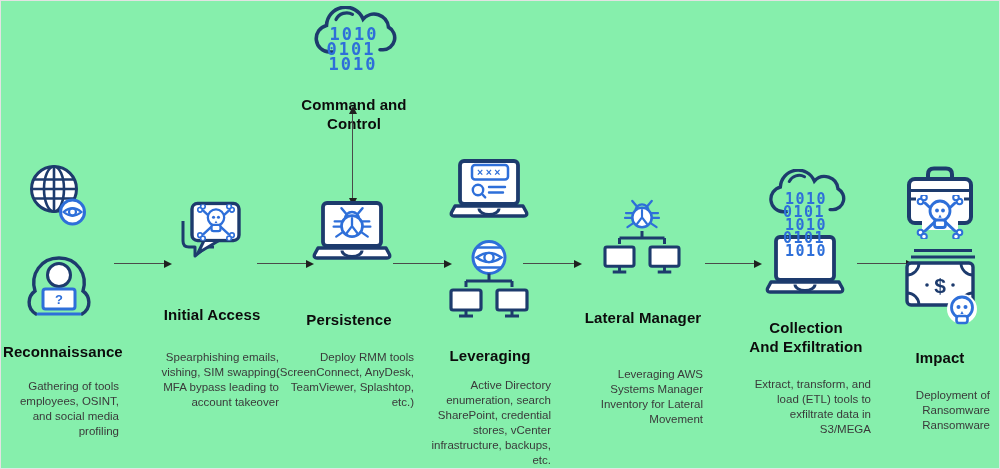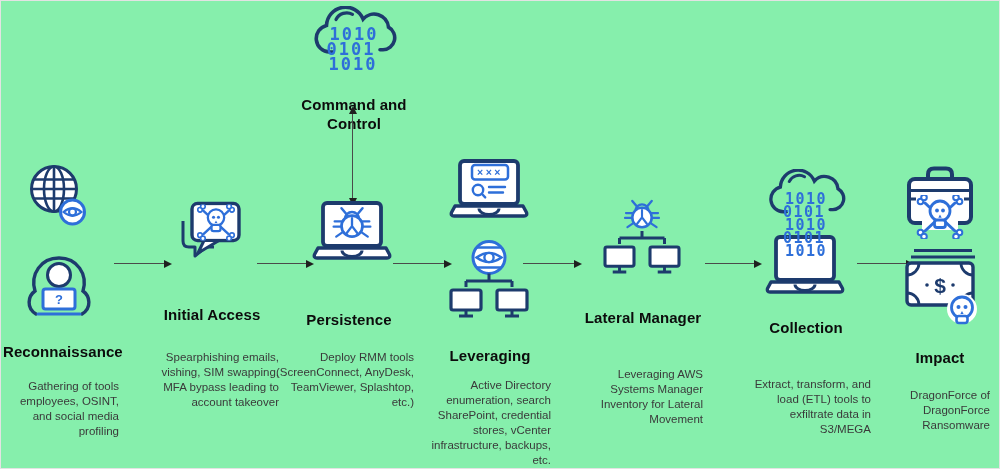--- a/index.html
+++ b/index.html
@@ -187,20 +187,21 @@
       <use href="#sym-cloud" x="2" y="0" width="82" height="52" class="navy"></use>
       <use href="#sym-laptop" x="1" y="66" width="84" height="62" class="navy"></use>
       <text class="bintext" x="44" y="35" font-size="15" letter-spacing="1.5" text-anchor="middle">1010</text>
       <text class="bintext" x="42" y="47.5" font-size="15" letter-spacing="1.5" text-anchor="middle">0101</text>
       <text class="bintext" x="44" y="60.5" font-size="15" letter-spacing="1.5" text-anchor="middle">1010</text>
       <text class="bintext" x="42" y="74" font-size="15" letter-spacing="1.5" text-anchor="middle">0101</text>
       <text class="bintext" x="44" y="87" font-size="15" letter-spacing="1.5" text-anchor="middle">1010</text>
     </svg>
     <div class="stage-title" style="left:742px;top:317px;width:126px">
       <span class="title-line">Collection</span>
+      <span class="title-line">And Exfiltration</span>
     </div>
     <div class="stage-desc" style="left:738px;top:376px;width:132px">Extract, transform, and load (ETL) tools to exfiltrate data in S3/MEGA</div>
   </div>
 
   <div class="harrow" style="left:856px;top:262px;width:49px"></div>
 
   <div>
     <svg class="abs" style="left:901px;top:161px" width="76" height="78" viewBox="0 0 76 78">
       <path d="M26,17 v-4.5 q0,-6 6,-6 h12 q6,0 6,6 V17" fill="none" stroke="#1d3b6d" stroke-width="4"></path>
       <rect x="7" y="17" width="62" height="44" rx="6" fill="#fff" stroke="#1d3b6d" stroke-width="4"></rect>
@@ -212,16 +213,16 @@
       <path d="M16,3.5 H74 M13,10 H77" stroke="#1d3b6d" stroke-width="3" fill="none"></path>
       <rect x="9" y="16" width="66" height="42" rx="4" fill="#fff" stroke="#1d3b6d" stroke-width="3.4"></rect>
       <path d="M9,28 a12,12 0 0 0 12,-12 M63,16 a12,12 0 0 0 12,12 M75,46 a12,12 0 0 0 -12,12 M21,58 a12,12 0 0 0 -12,-12" fill="none" stroke="#1d3b6d" stroke-width="2.8"></path>
       <text x="42" y="45.5" font-size="21" font-weight="bold" fill="#1d3b6d" text-anchor="middle" font-family="Liberation Sans, sans-serif">$</text>
       <circle cx="29" cy="38" r="1.8" fill="#1d3b6d"></circle>
       <circle cx="55" cy="38" r="1.8" fill="#1d3b6d"></circle>
       <circle cx="64" cy="62" r="15" fill="#fff"></circle>
       <use href="#sym-skull2" x="50" y="48" width="28" height="30" class="blue"></use>
     </svg>
     <div class="stage-title" style="left:900px;top:347px;width:78px">Impact</div>
-    <div class="stage-desc" style="left:889px;top:387px;width:100px">DragonForce of DragonForce Ransomware</div>
+    <div class="stage-desc" style="left:889px;top:387px;width:100px">Deployment of Ransomware Ransomware</div>
   </div>
 
 </div>
 
 </body></html>

